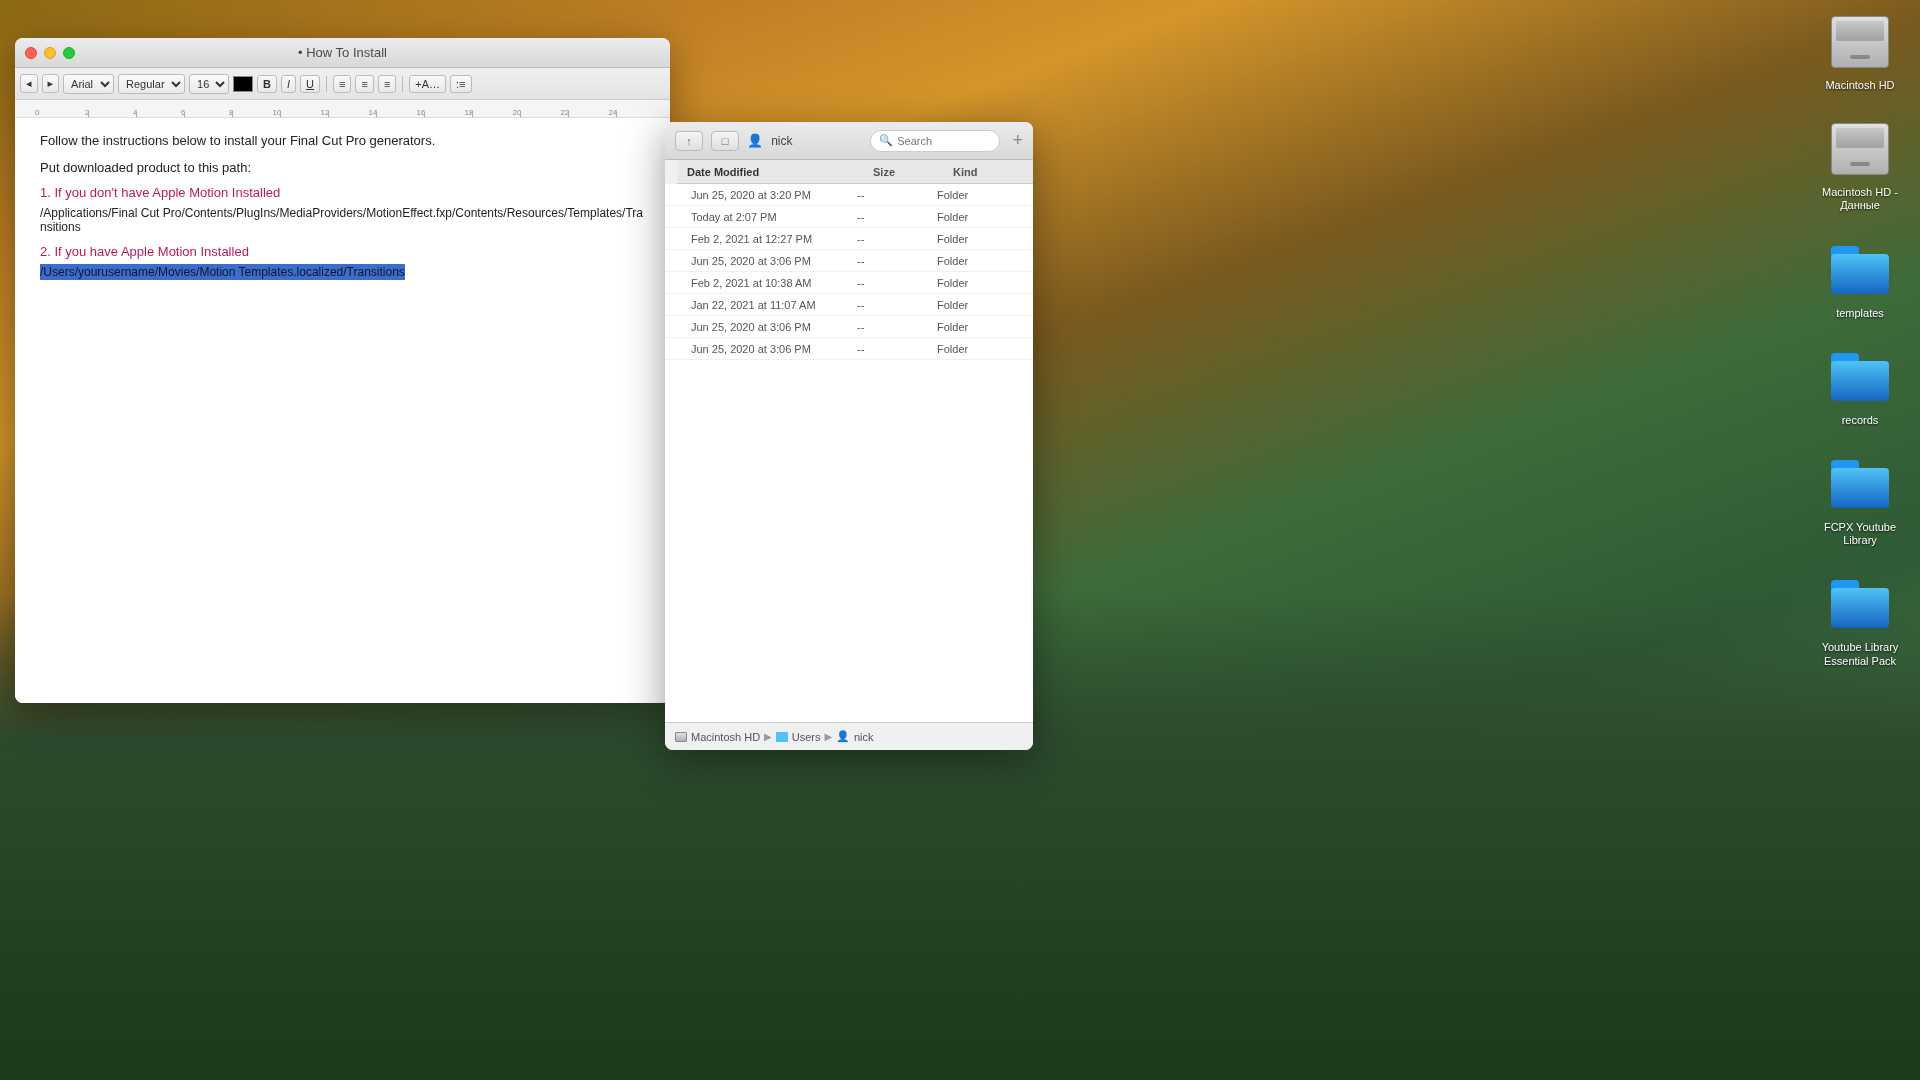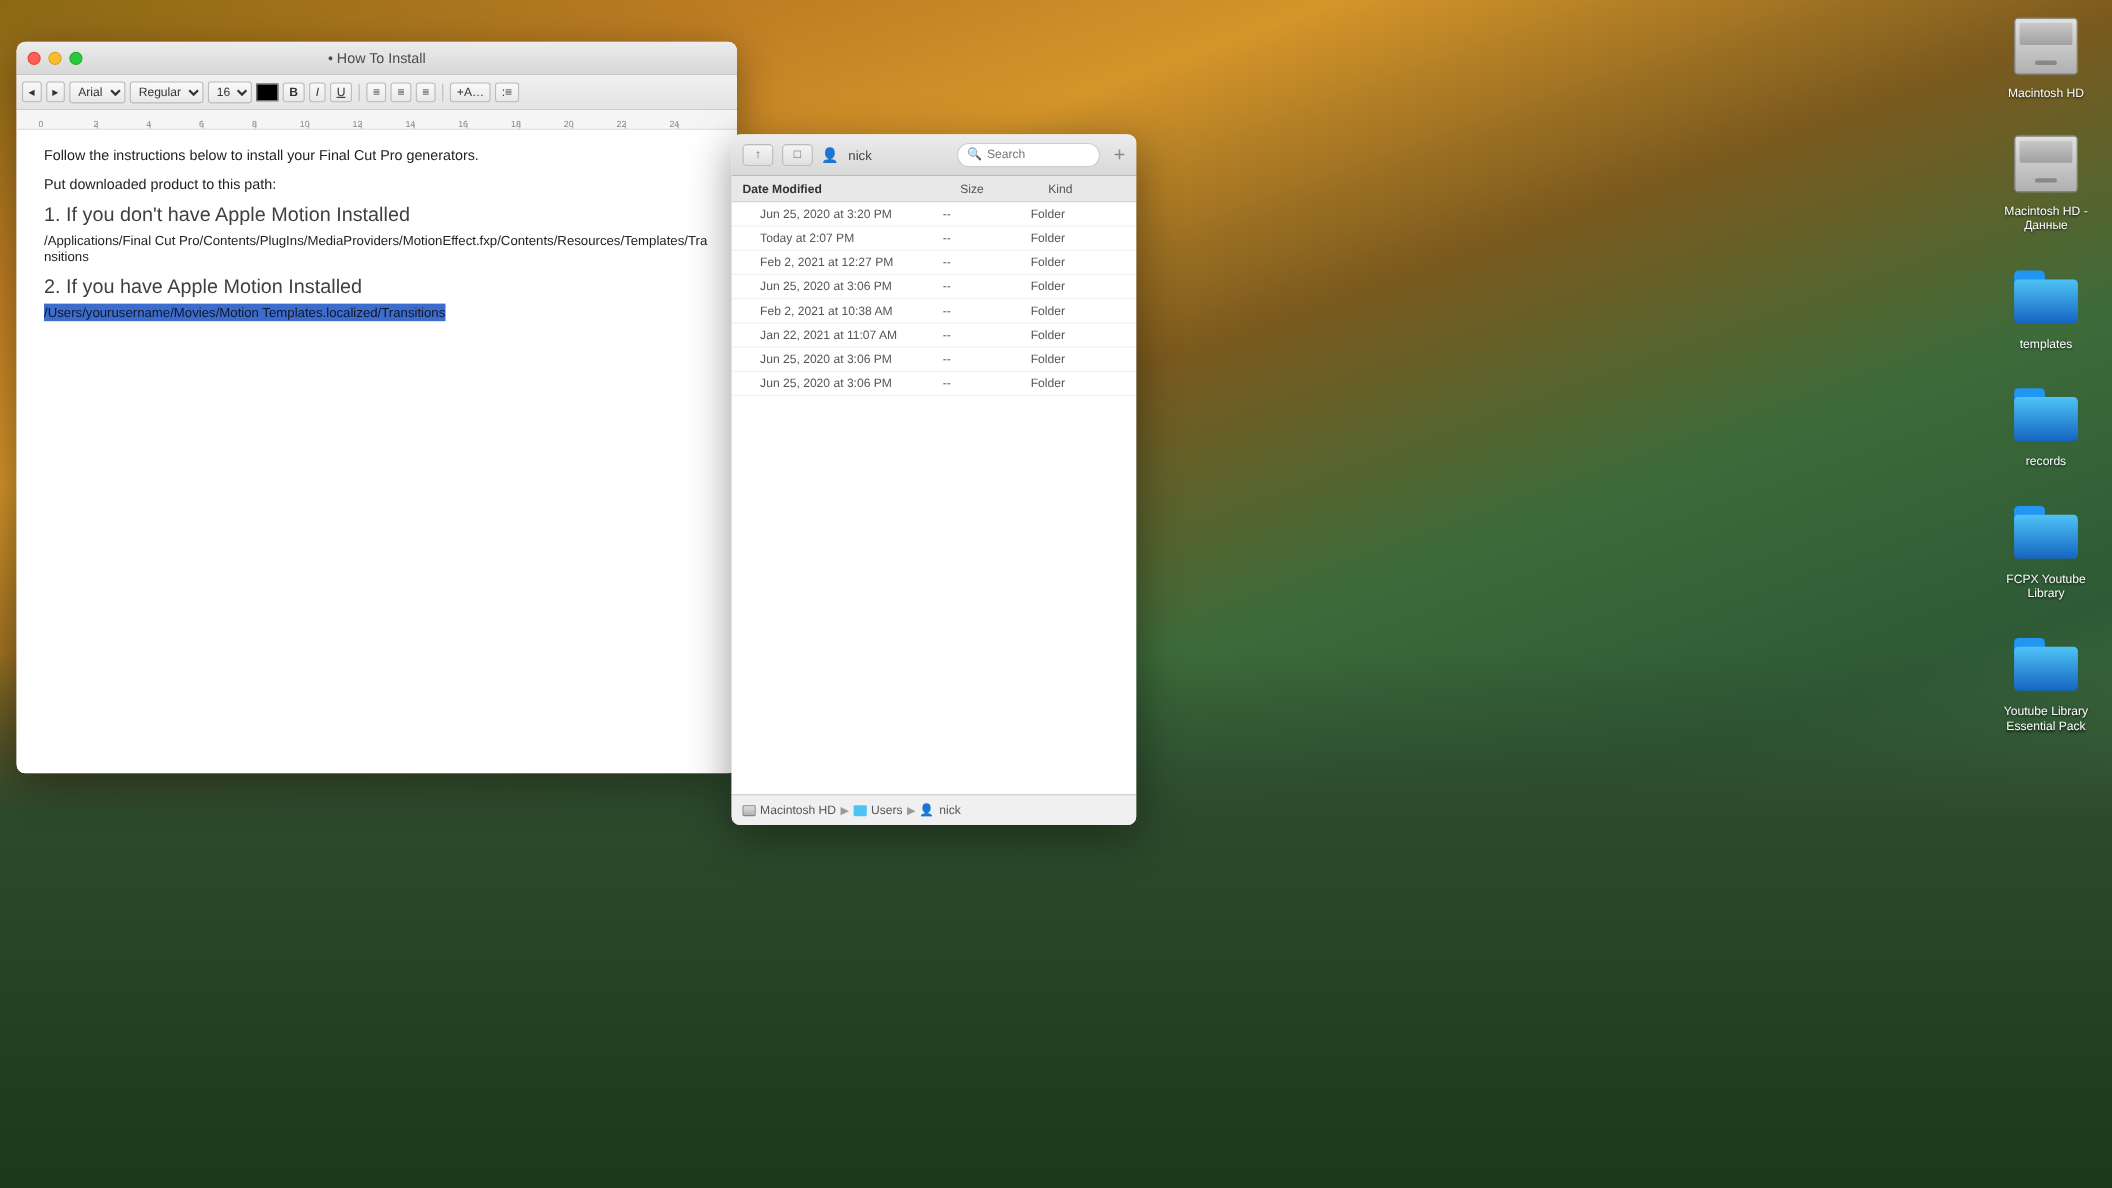--- a/index.html
+++ b/index.html
@@ -243,22 +243,22 @@
 
     .content-intro {
       margin-bottom: 12px;
       font-size: 13px;
       color: #222;
     }
 
     .content-step-title {
       margin-top: 10px;
       margin-bottom: 6px;
-      font-size: 18px;
-      color: #404040;
+      font-size: 13px;
+      color: #be185d;
     }
 
     .content-path {
       font-size: 12px;
       color: #222;
       margin-bottom: 8px;
       word-break: break-all;
     }
 
     .content-highlighted {
@@ -342,26 +342,27 @@
 
     .finder-table-header {
       display: grid;
       grid-template-columns: 1fr 80px 70px;
       height: 24px;
       background: #e8e8e8;
       border-bottom: 1px solid #ccc;
       align-items: center;
       padding: 0 10px;
       flex-shrink: 0;
+      margin-left: 12px;
     }
 
     .finder-col-header {
       font-size: 11px;
       color: #555;
-      font-weight: 400;
+      font-weight: 700;
       cursor: pointer;
     }
 
     .finder-col-header.sorted {
       color: #333;
       font-weight: 600;
     }
 
     .finder-rows {
       flex: 1;

